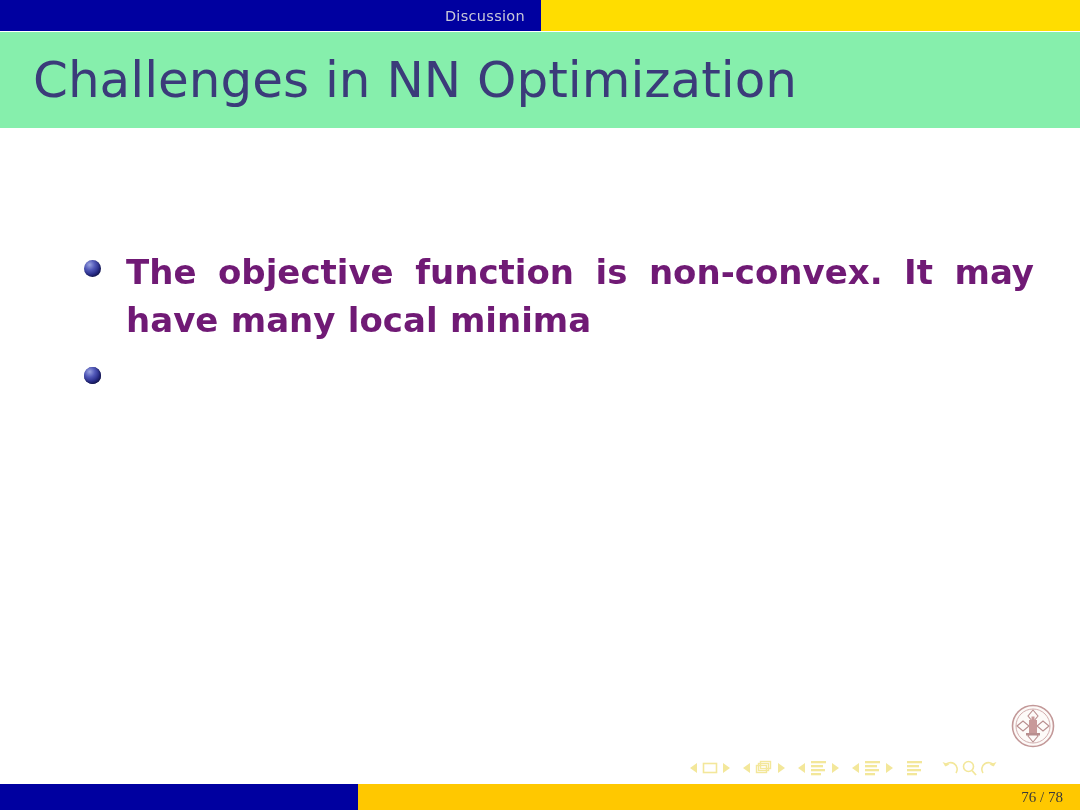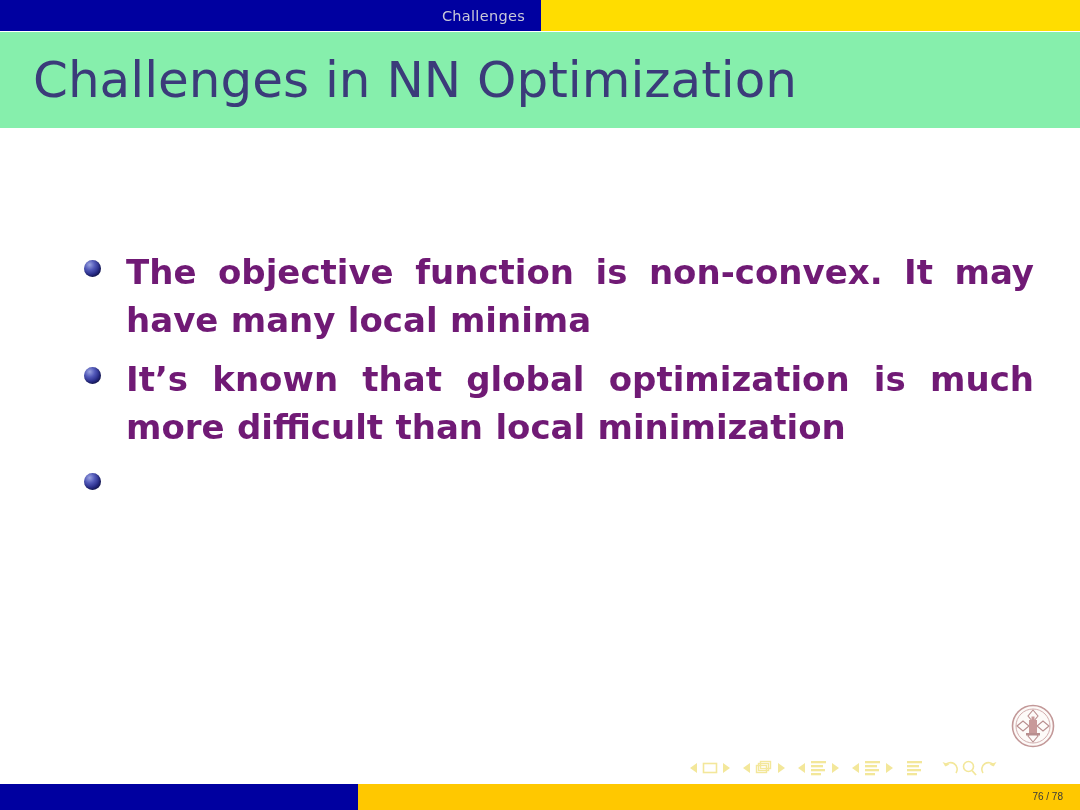--- a/index.html
+++ b/index.html
@@ -168,48 +168,47 @@
     white-space: nowrap;
     font-family: "DejaVu Sans", sans-serif;
   }
   #footer-pagenum {
     position: absolute;
     right: 17px;
     top: 784px;
     height: 26px;
     line-height: 26px;
     color: #3a3a3a;
-    font-size: 10px;
+    font-size: 15px;
     white-space: nowrap;
-    font-family: Liberation Sans, sans-serif;
+    font-family: Liberation Serif, serif;
   }
 </style>
 </head>
 <body>
 
 <div id="slide">
 
   <div id="header-band"></div>
   <div id="header-navy">
-    <span id="header-section">Challenges</span>
+    <span id="header-section">Discussion</span>
   </div>
 
   <div id="title-band">
     <div id="slide-title">Challenges in NN Optimization</div>
   </div>
 
   <div id="content">
     <ul id="bullet-list" style="list-style:none;margin:0;padding:0;">
       <li class="bullet-item">
         <span class="bullet-marker"></span>
         <span>The objective function is non-convex. It may have many local minima</span>
       </li>
       <li class="bullet-item">
         <span class="bullet-marker"></span>
-        <span>It’s known that global optimization is much more difficult than local minimization</span>
       </li>
       <li class="bullet-item">
         <span class="bullet-marker"></span>
       </li>
     </ul>
   </div>
 
   <svg id="ntu-logo" viewBox="0 0 44 44">
     <circle cx="22" cy="22" r="20.5" fill="#fdf7f5" stroke="#9e5a5a" stroke-width="1.6"></circle>
     <circle cx="22" cy="22" r="17" fill="none" stroke="#b07070" stroke-width="0.9"></circle>

